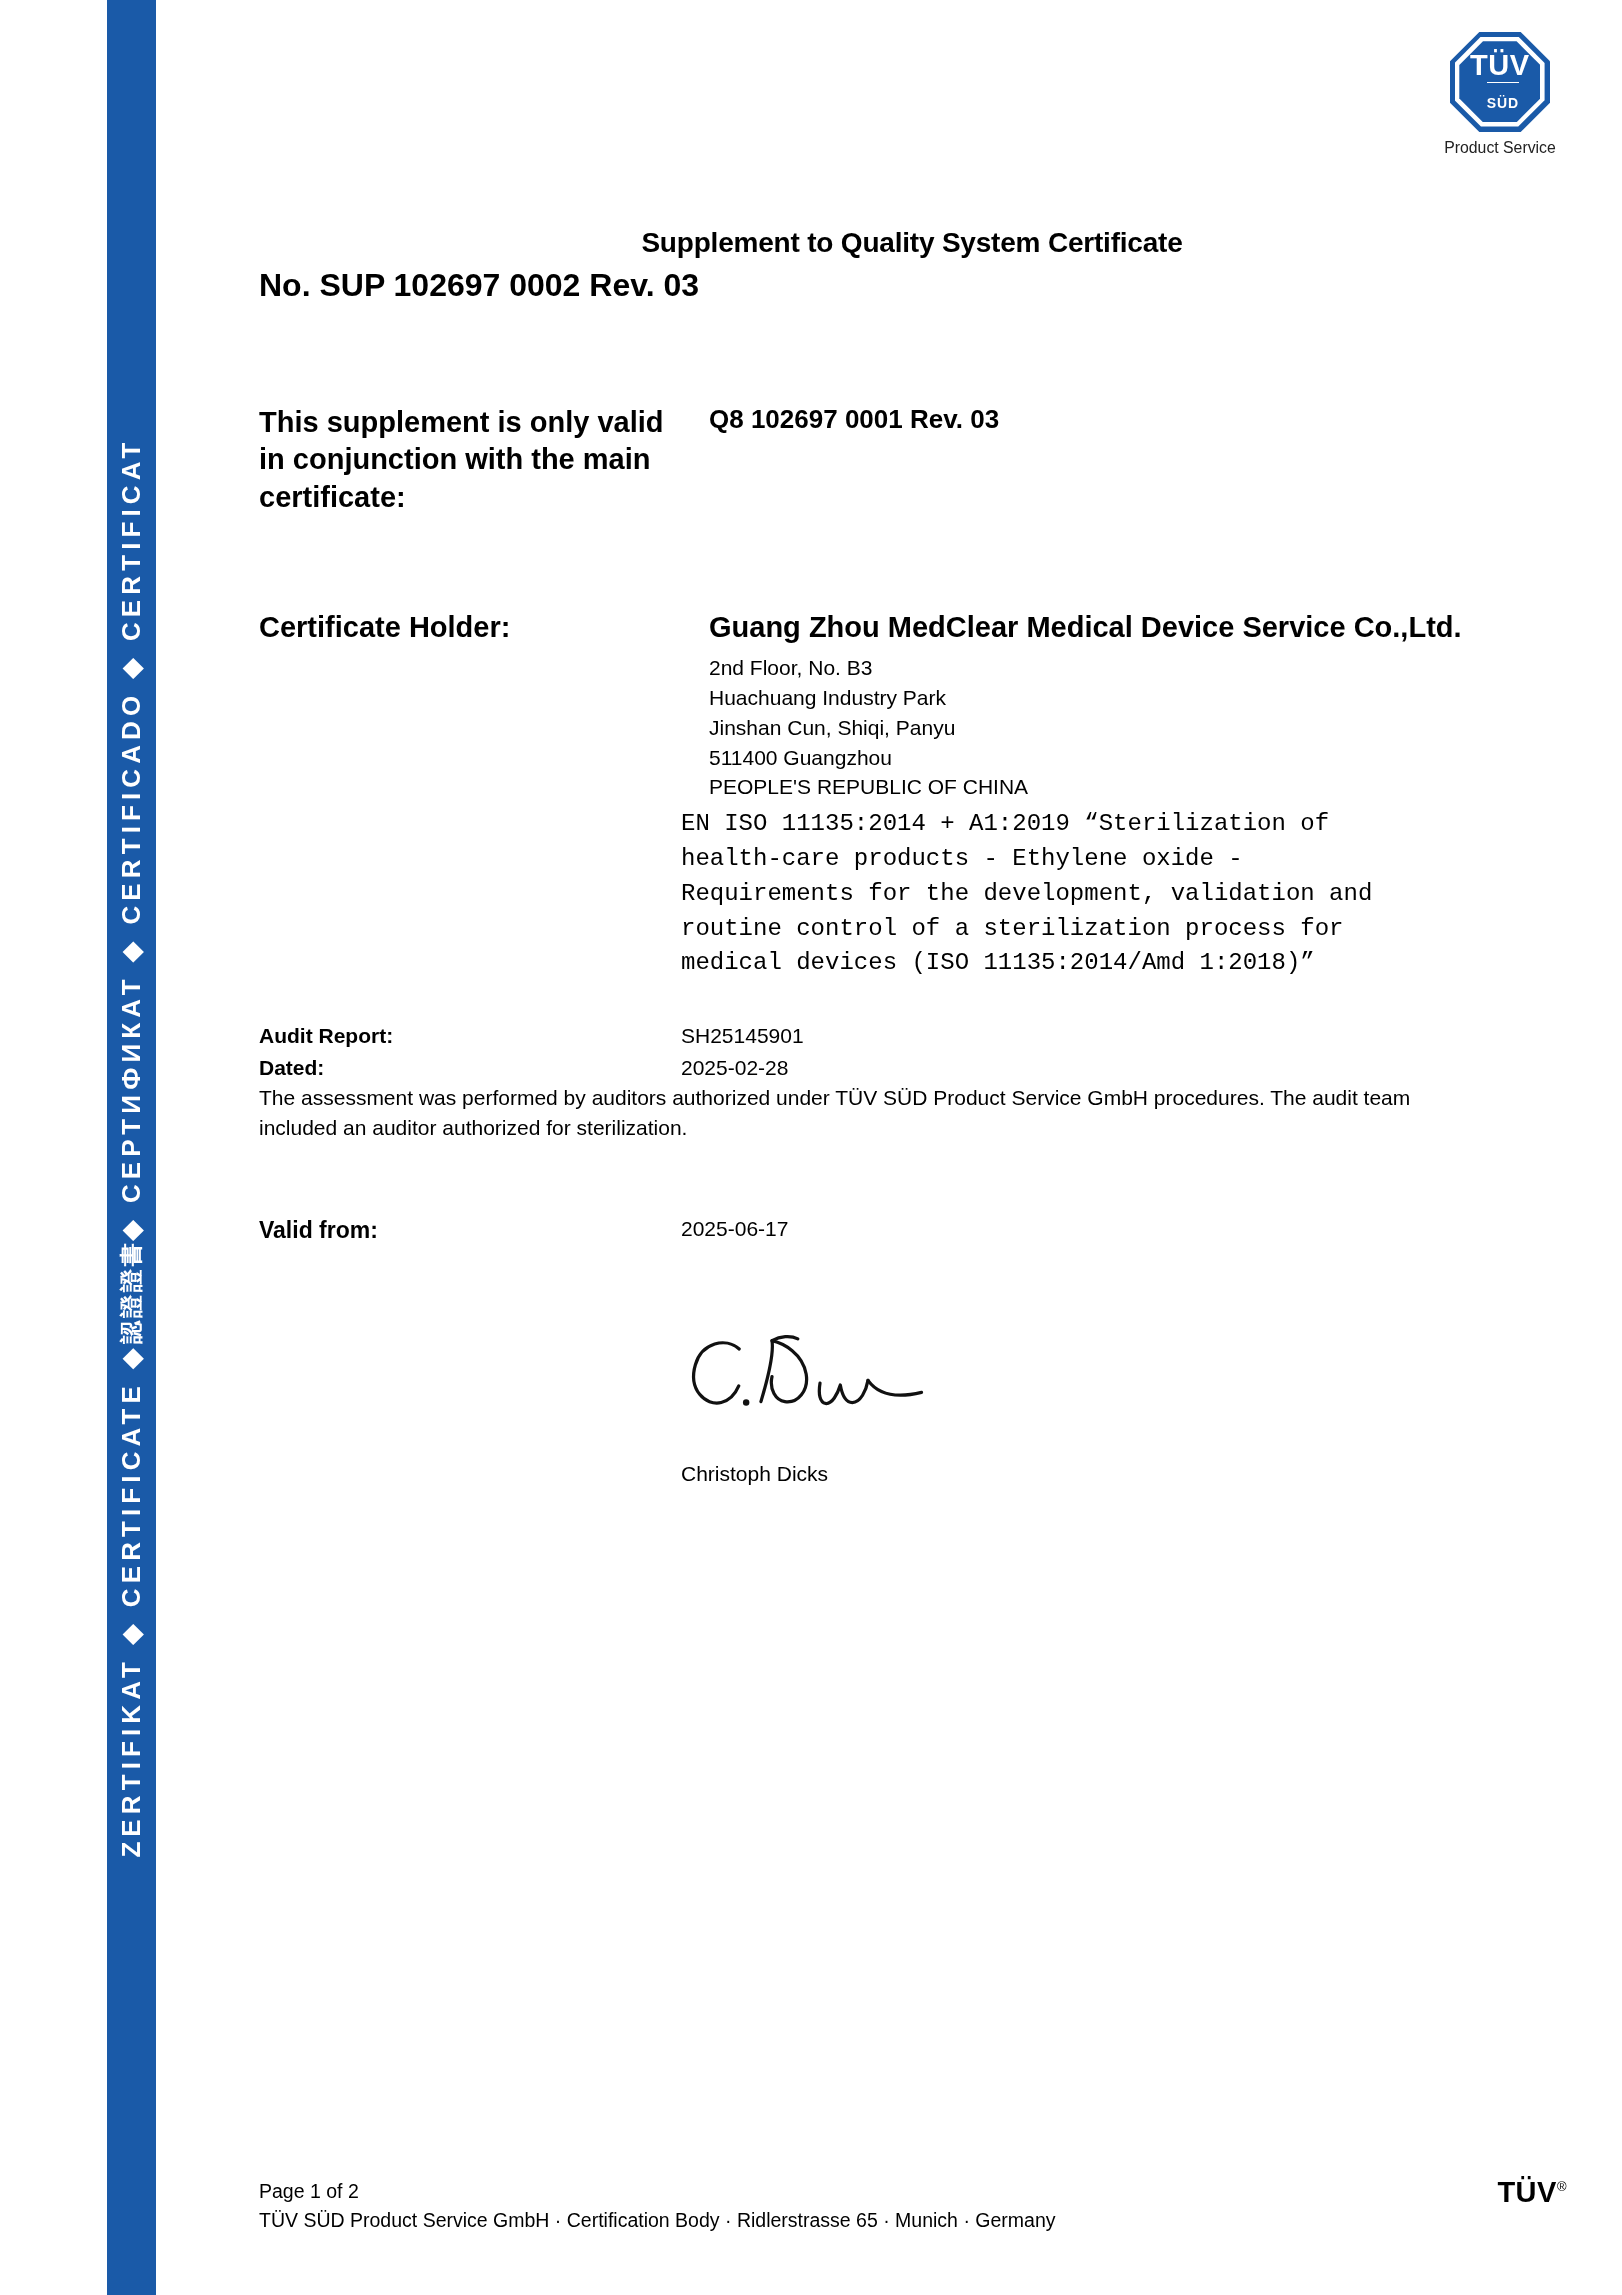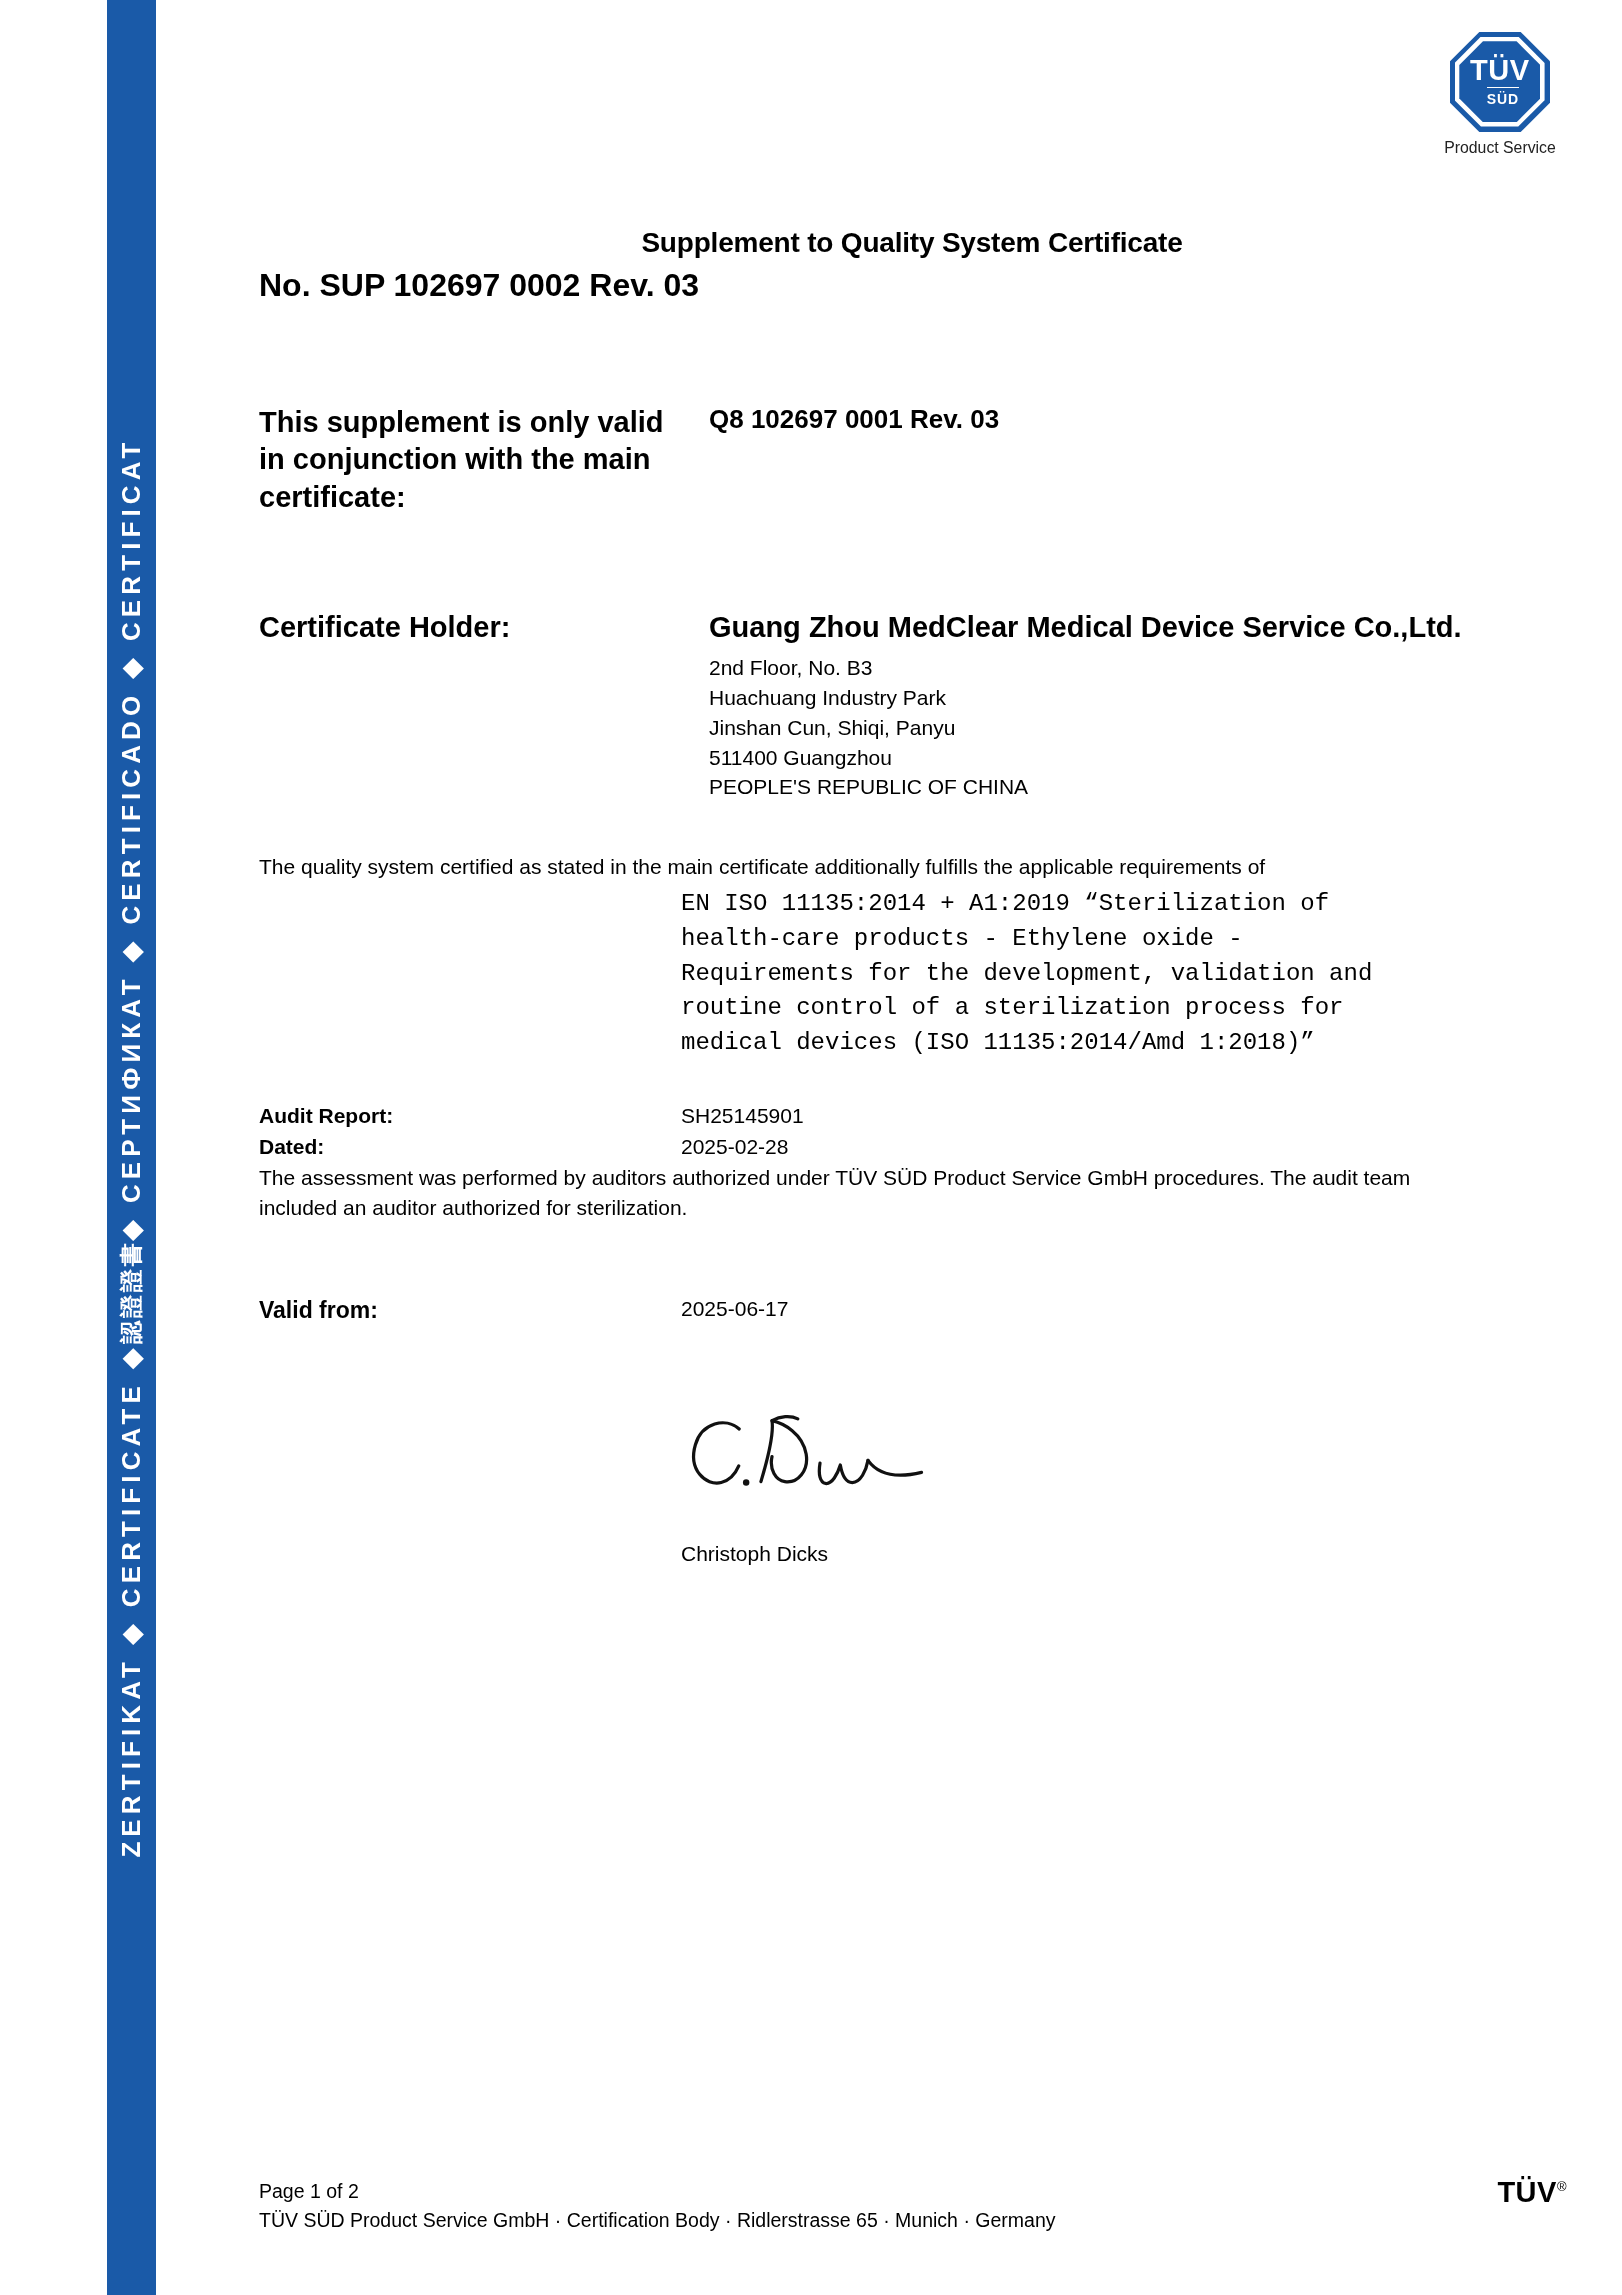--- a/index.html
+++ b/index.html
@@ -96,21 +96,21 @@
     line-height: 0.95;
     letter-spacing: 0.5px;
   }
   .octagon-core .sud {
     color: #ffffff;
     font-size: 14px;
     font-weight: bold;
     letter-spacing: 0.9px;
     border-top: 1.4px solid #ffffff;
     margin-top: 2.8px;
-    padding-top: 3px;
+    padding-top: 12px;
     margin-left: 6px;
   }
   .logo-sub {
     margin-top: 7.4px;
     font-size: 15.8px;
     color: #222222;
   }
 
   
   .content {
@@ -290,21 +290,20 @@
         <div class="holder-address">
           <div>2nd Floor, No. B3</div>
           <div>Huachuang Industry Park</div>
           <div>Jinshan Cun, Shiqi, Panyu</div>
           <div>511400 Guangzhou</div>
           <div>PEOPLE'S REPUBLIC OF CHINA</div>
         </div>
       </div>
     </div>
 
-    <div class="para block-fulfils">The quality system certified as stated in the main certificate additionally fulfills the applicable requirements of</div>
     <div class="indented">EN ISO 11135:2014 + A1:2019 “Sterilization of health-care products - Ethylene oxide - Requirements for the development, validation and routine control of a sterilization process for medical devices (ISO 11135:2014/Amd 1:2018)”</div>
 
     <div class="block-audit">
       <div class="audit-line">
         <div class="k">Audit Report:</div>
         <div class="v">SH25145901</div>
       </div>
       <div class="audit-line">
         <div class="k">Dated:</div>
         <div class="v">2025-02-28</div>

